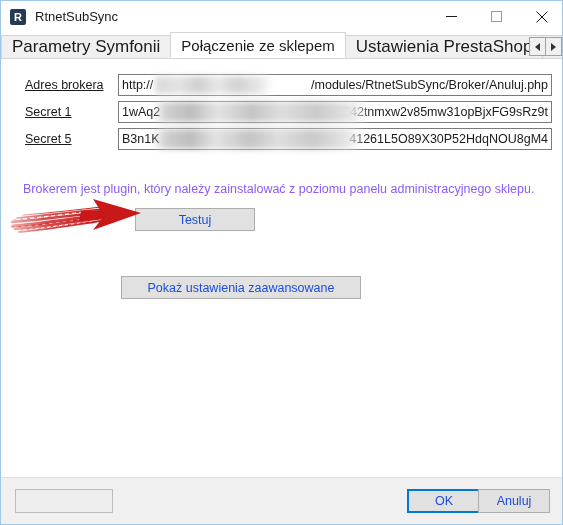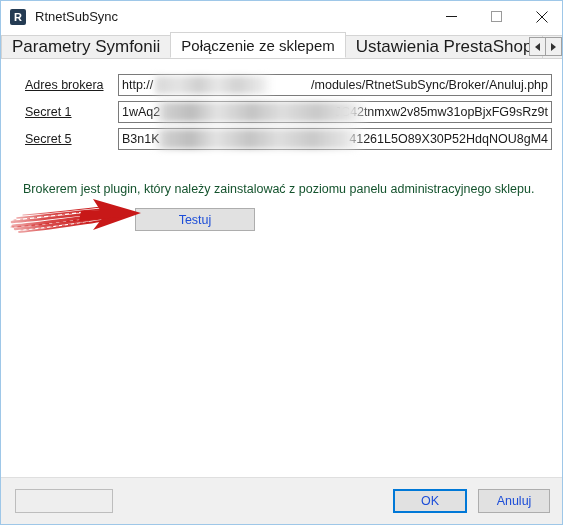--- a/index.html
+++ b/index.html
@@ -226,21 +226,21 @@
   #advanced-button {
     position: absolute;
     left: 120px; top: 217px;
     width: 240px; height: 23px;
   }
 
   .helptext {
     position: absolute;
     left: 22px;
     font-size: 12.5px;
-    color: #14532d;
+    color: #8b5cf6;
     line-height: 16px;
     white-space: nowrap;
   }
 
   
   #annotation-arrow {
     position: absolute;
     left: 8px; top: 138px;
     width: 140px; height: 38px;
     pointer-events: none;
@@ -255,21 +255,21 @@
     background: #f0f0f0;
     border-top: 1px solid #dfdfdf;
   }
   #footer-left-button {
     position: absolute;
     left: 14px; top: 11px;
     width: 98px; height: 24px;
   }
   #ok-button {
     position: absolute;
-    left: 392px; top: 11px;
+    left: 406px; top: 11px;
     width: 74px; height: 24px;
   }
   #cancel-button {
     position: absolute;
     left: 477px; top: 11px;
     width: 72px; height: 24px;
   }
 </style>
 </head>
 <body>
@@ -367,20 +367,21 @@
         <path d="M5 23 C 26 21, 48 18, 74 15" stroke-width="1" stroke-dasharray="2 5"></path>
         <path d="M12 33 C 34 31, 56 28, 80 25" stroke-width="1" stroke-dasharray="2 4"></path>
       </g>
 
       <path d="M84 2 L 132 16 L 84 33 L 95 19 Z" fill="#c81818"></path>
       <path d="M72 14 L 110 12 L 110 20 L 70 24 Z" fill="#c81818"></path>
     </svg>
 
     <div class="helptext" style="top:122px;">Brokerem jest plugin, który należy zainstalować z poziomu panelu administracyjnego sklepu.</div>
 
+    <div class="btn" id="advanced-button">Pokaż ustawienia zaawansowane</div>
   </div>
 
   <div class="footer">
     <div class="btn blank" id="footer-left-button"></div>
     <div class="btn default" id="ok-button">OK</div>
     <div class="btn" id="cancel-button">Anuluj</div>
   </div>
 
 </div>
 

